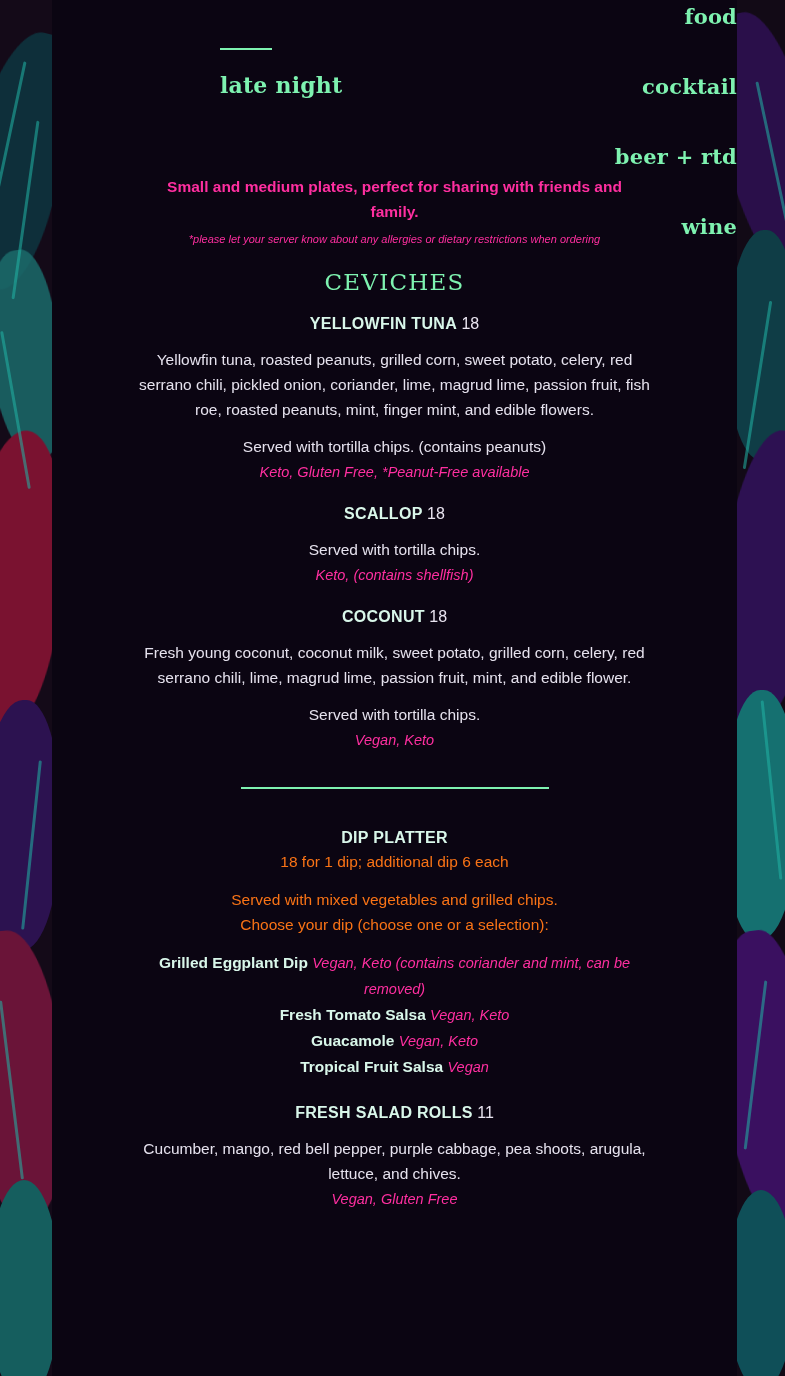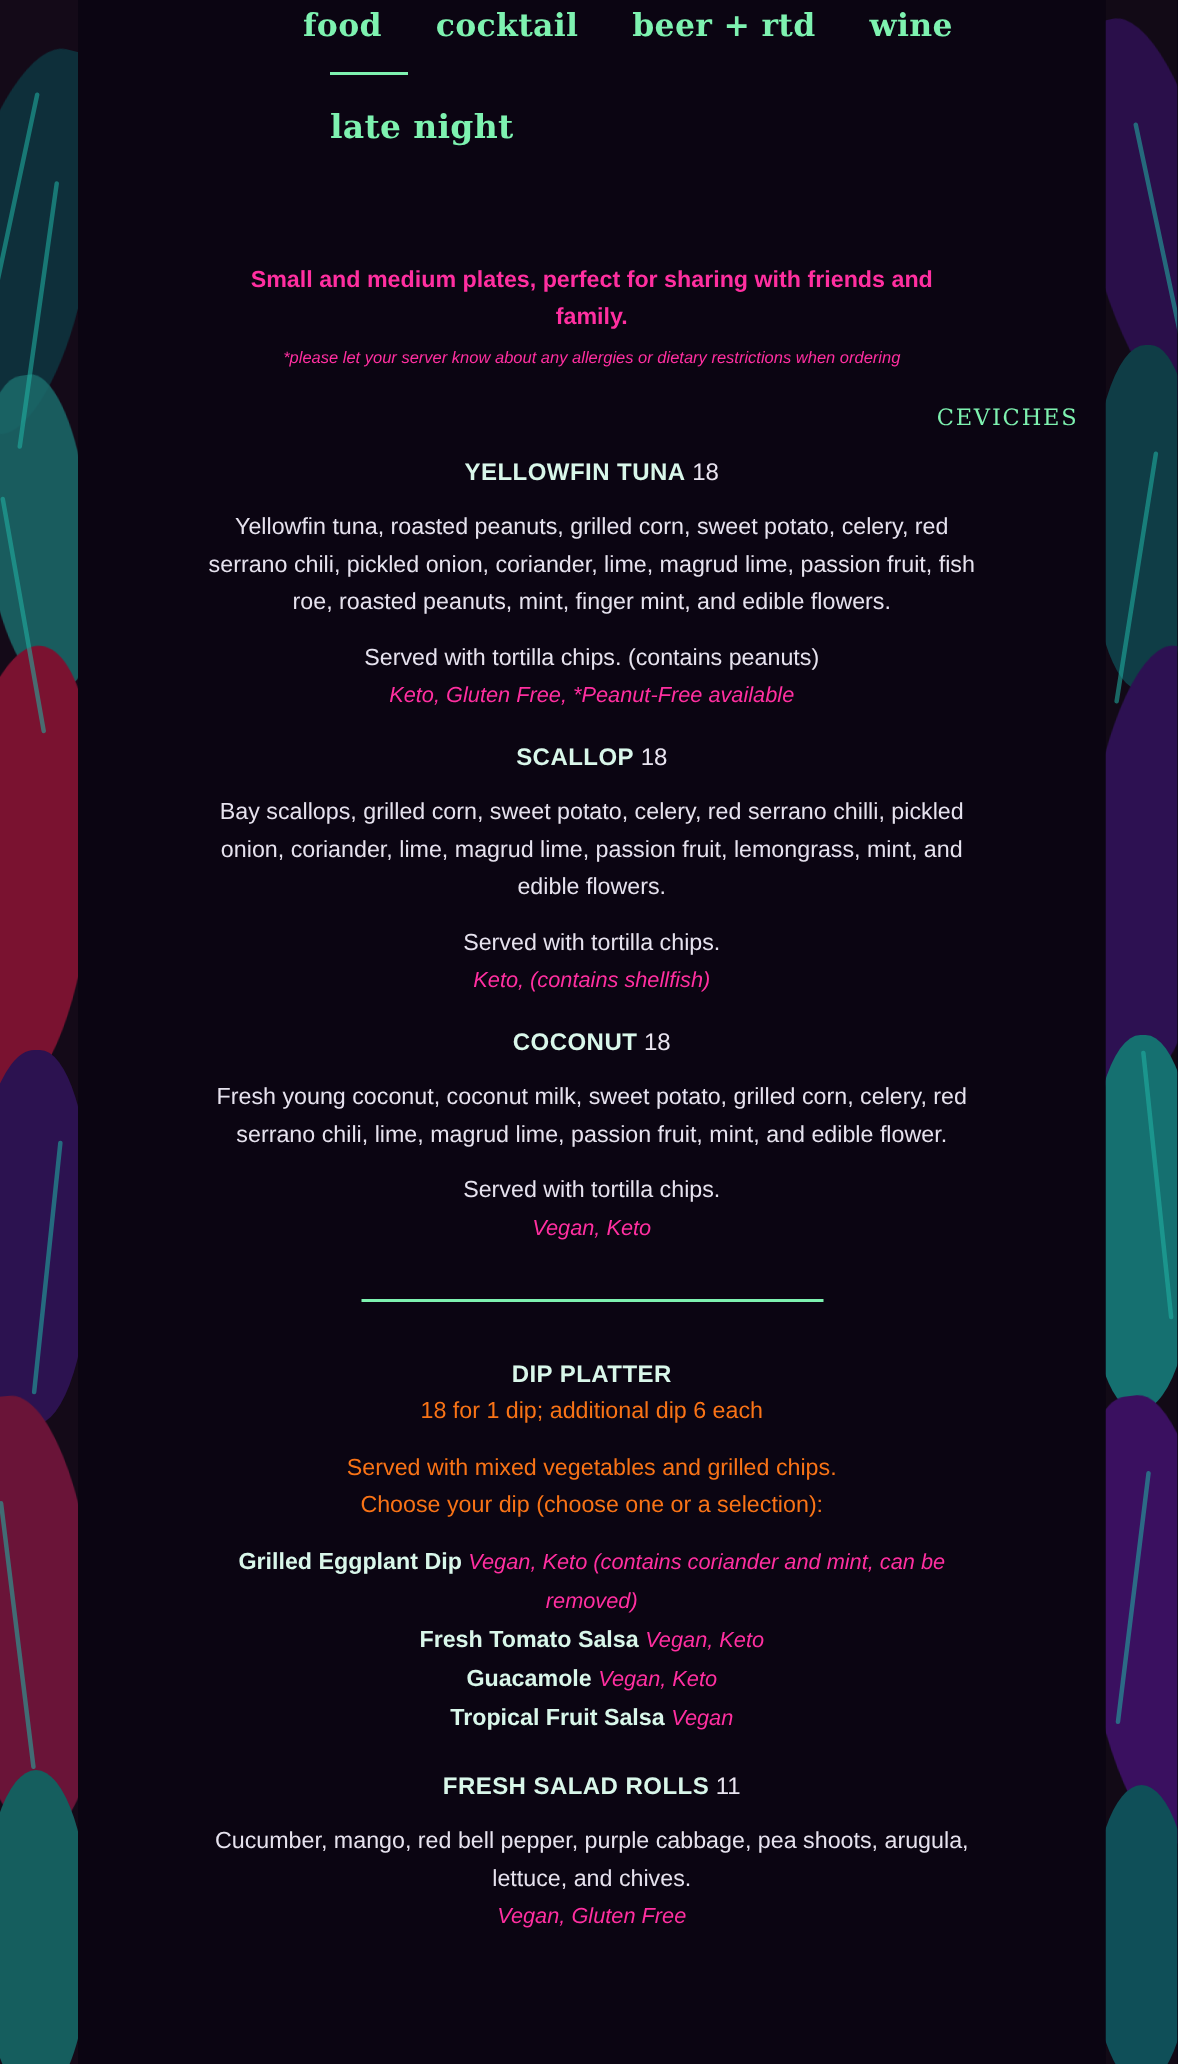--- a/index.html
+++ b/index.html
@@ -56,24 +56,25 @@
   }
 
   .inner {
     width: 685px;
     padding: 0 18px;
   }
 
   
   .nav {
     display: flex;
-    align-items: flex-start;
+    align-items: flex-end;
     gap: 36px;
     padding: 0 0 0 150px;
     height: 36px;
+    flex-direction: column;
   }
   .nav-link {
     font-family: "DejaVu Serif", serif;
     font-weight: 700;
     font-size: 21px;
     color: #7ef2b0;
     text-decoration: none;
     letter-spacing: .2px;
     line-height: 34px;
     white-space: nowrap;
@@ -111,23 +112,23 @@
     font-size: 11px;
     line-height: 25px;
     text-align: center;
     width: 520px;
     margin: 3px auto 0;
   }
 
   .section-title {
     font-family: "DejaVu Serif", serif;
     color: #7ef2b0;
-    font-size: 15px;
+    font-size: 23px;
     letter-spacing: 1.2px;
-    text-align: right;
+    text-align: center;
     margin: 17px 0 0;
     font-weight: 400;
   }
 
   .item { margin-top: 18px; }
 
   .item-head {
     text-align: center;
     font-size: 16px;
     color: #e9e4f0;
@@ -247,21 +248,20 @@
       <div class="desc">Yellowfin tuna, roasted peanuts, grilled corn, sweet potato, celery, red serrano chili, pickled onion, coriander, lime, magrud lime, passion fruit, fish roe, roasted peanuts, mint, finger mint, and edible flowers.</div>
       <div class="desc tight">Served with tortilla chips. (contains peanuts)</div>
       <div class="tags">Keto, Gluten Free, *Peanut-Free available</div>
     </div>
 
     <div class="item">
       <div class="item-head">
         <span class="nm">SCALLOP</span>
         <span class="pr">18</span>
       </div>
-      <div class="desc">Bay scallops, grilled corn, sweet potato, celery, red serrano chilli, pickled onion, coriander, lime, magrud lime, passion fruit, lemongrass, mint, and edible flowers.</div>
       <div class="desc tight">Served with tortilla chips.</div>
       <div class="tags">Keto, (contains shellfish)</div>
     </div>
 
     <div class="item">
       <div class="item-head">
         <span class="nm">COCONUT</span>
         <span class="pr">18</span>
       </div>
       <div class="desc">Fresh young coconut, coconut milk, sweet potato, grilled corn, celery, red serrano chili, lime, magrud lime, passion fruit, mint, and edible flower.</div>

